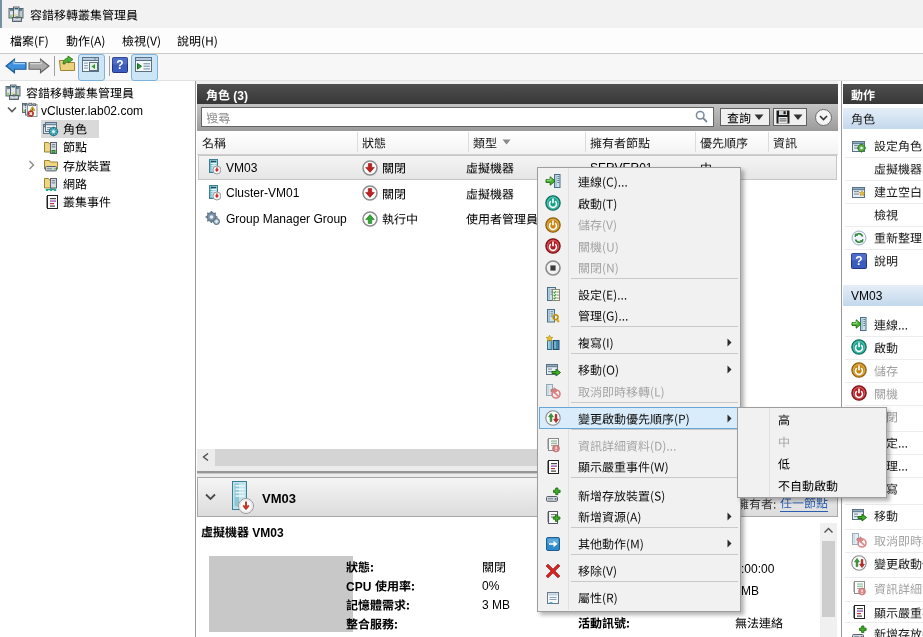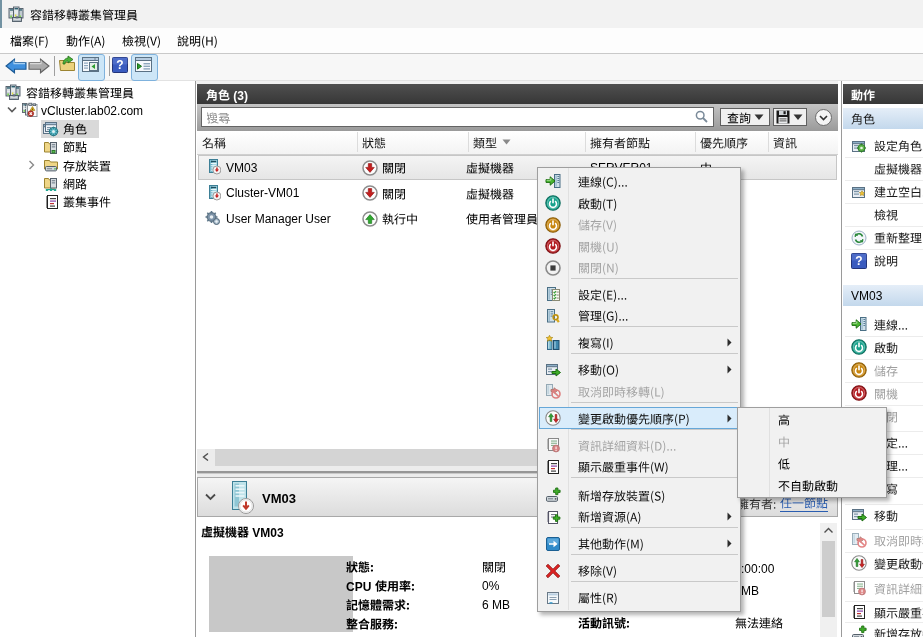--- a/index.html
+++ b/index.html
@@ -431,21 +431,21 @@
     </g>
     <circle cx="6.5" cy="7" r="1.8" fill="#e8eef2"></circle>
 <g stroke="#5d7689" stroke-width="1.6">
       <path d="M6.5 1v2.2M6.5 10.8V13M0.5 7h2.2M10.3 7h2.2M2.3 2.8l1.5 1.5M9.2 9.7l1.5 1.5M2.3 11.2l1.5-1.5M9.2 4.3l1.5-1.5"></path>
     </g>
 <g fill="#aabdcd" stroke="#4d6374">
       <circle cx="11.5" cy="11.5" r="3"></circle>
     </g>
     <circle cx="11.5" cy="11.5" r="1.2" fill="#eef3f6"></circle>
   </svg>
-<div class="t" style="left:226px;top:213px;">User Manager User</div>
+<div class="t" style="left:226px;top:213px;">Group Manager Group</div>
 <svg style="position:absolute;left:362px;top:210.5px;" width="16" height="16" viewBox="0 0 16 16">
     <circle cx="8" cy="8" r="7" fill="#fdfdfd" stroke="#8c8c8c" stroke-width="1.5"></circle>
     <path d="M6.3 12.4h3.4V8.6h2.6L8 3.6 3.7 8.6h2.6z" fill="#2fa82f" stroke="#1a701a" stroke-width=".6"></path>
   </svg>
 <div class="t" style="left:382px;top:213px;"><svg class="cj" width="36.0" height="13" style="vertical-align:-2.4px">
       <g fill="#000" transform="translate(0,10.56) scale(0.012000,-0.012000)">
         <use href="#r57f7" x="0"></use>
         <use href="#r884c" x="1000"></use>
         <use href="#r4e2d" x="2000"></use>
       </g>
@@ -550,21 +550,21 @@
         <use href="#b003a" x="4000"></use>
       </g>
     </svg></div>
 <div class="t" style="left:482px;top:560.5px;"><svg class="cj" width="24.0" height="13" style="vertical-align:-2.4px">
       <g fill="#000" transform="translate(0,10.56) scale(0.012000,-0.012000)">
         <use href="#r95dc" x="0"></use>
         <use href="#r9589" x="1000"></use>
       </g>
     </svg></div>
 <div class="t" style="left:482px;top:579.5px;">0%</div>
-<div class="t" style="left:482px;top:598.5px;">6 MB</div>
+<div class="t" style="left:482px;top:598.5px;">3 MB</div>
 <div class="t" style="left:741px;top:562.5px;">:00:00</div>
 <div class="t" style="left:741px;top:584.5px;">MB</div>
 <div class="t" style="left:578px;top:616.5px;"><svg class="cj" width="51.9" height="13" style="vertical-align:-2.4px">
       <g fill="#000" transform="translate(0,10.56) scale(0.012000,-0.012000)">
         <use href="#b6d3b" x="0"></use>
         <use href="#b52d5" x="1000"></use>
         <use href="#b8a0a" x="2000"></use>
         <use href="#b865f" x="3000"></use>
         <use href="#b003a" x="4000"></use>
       </g>

